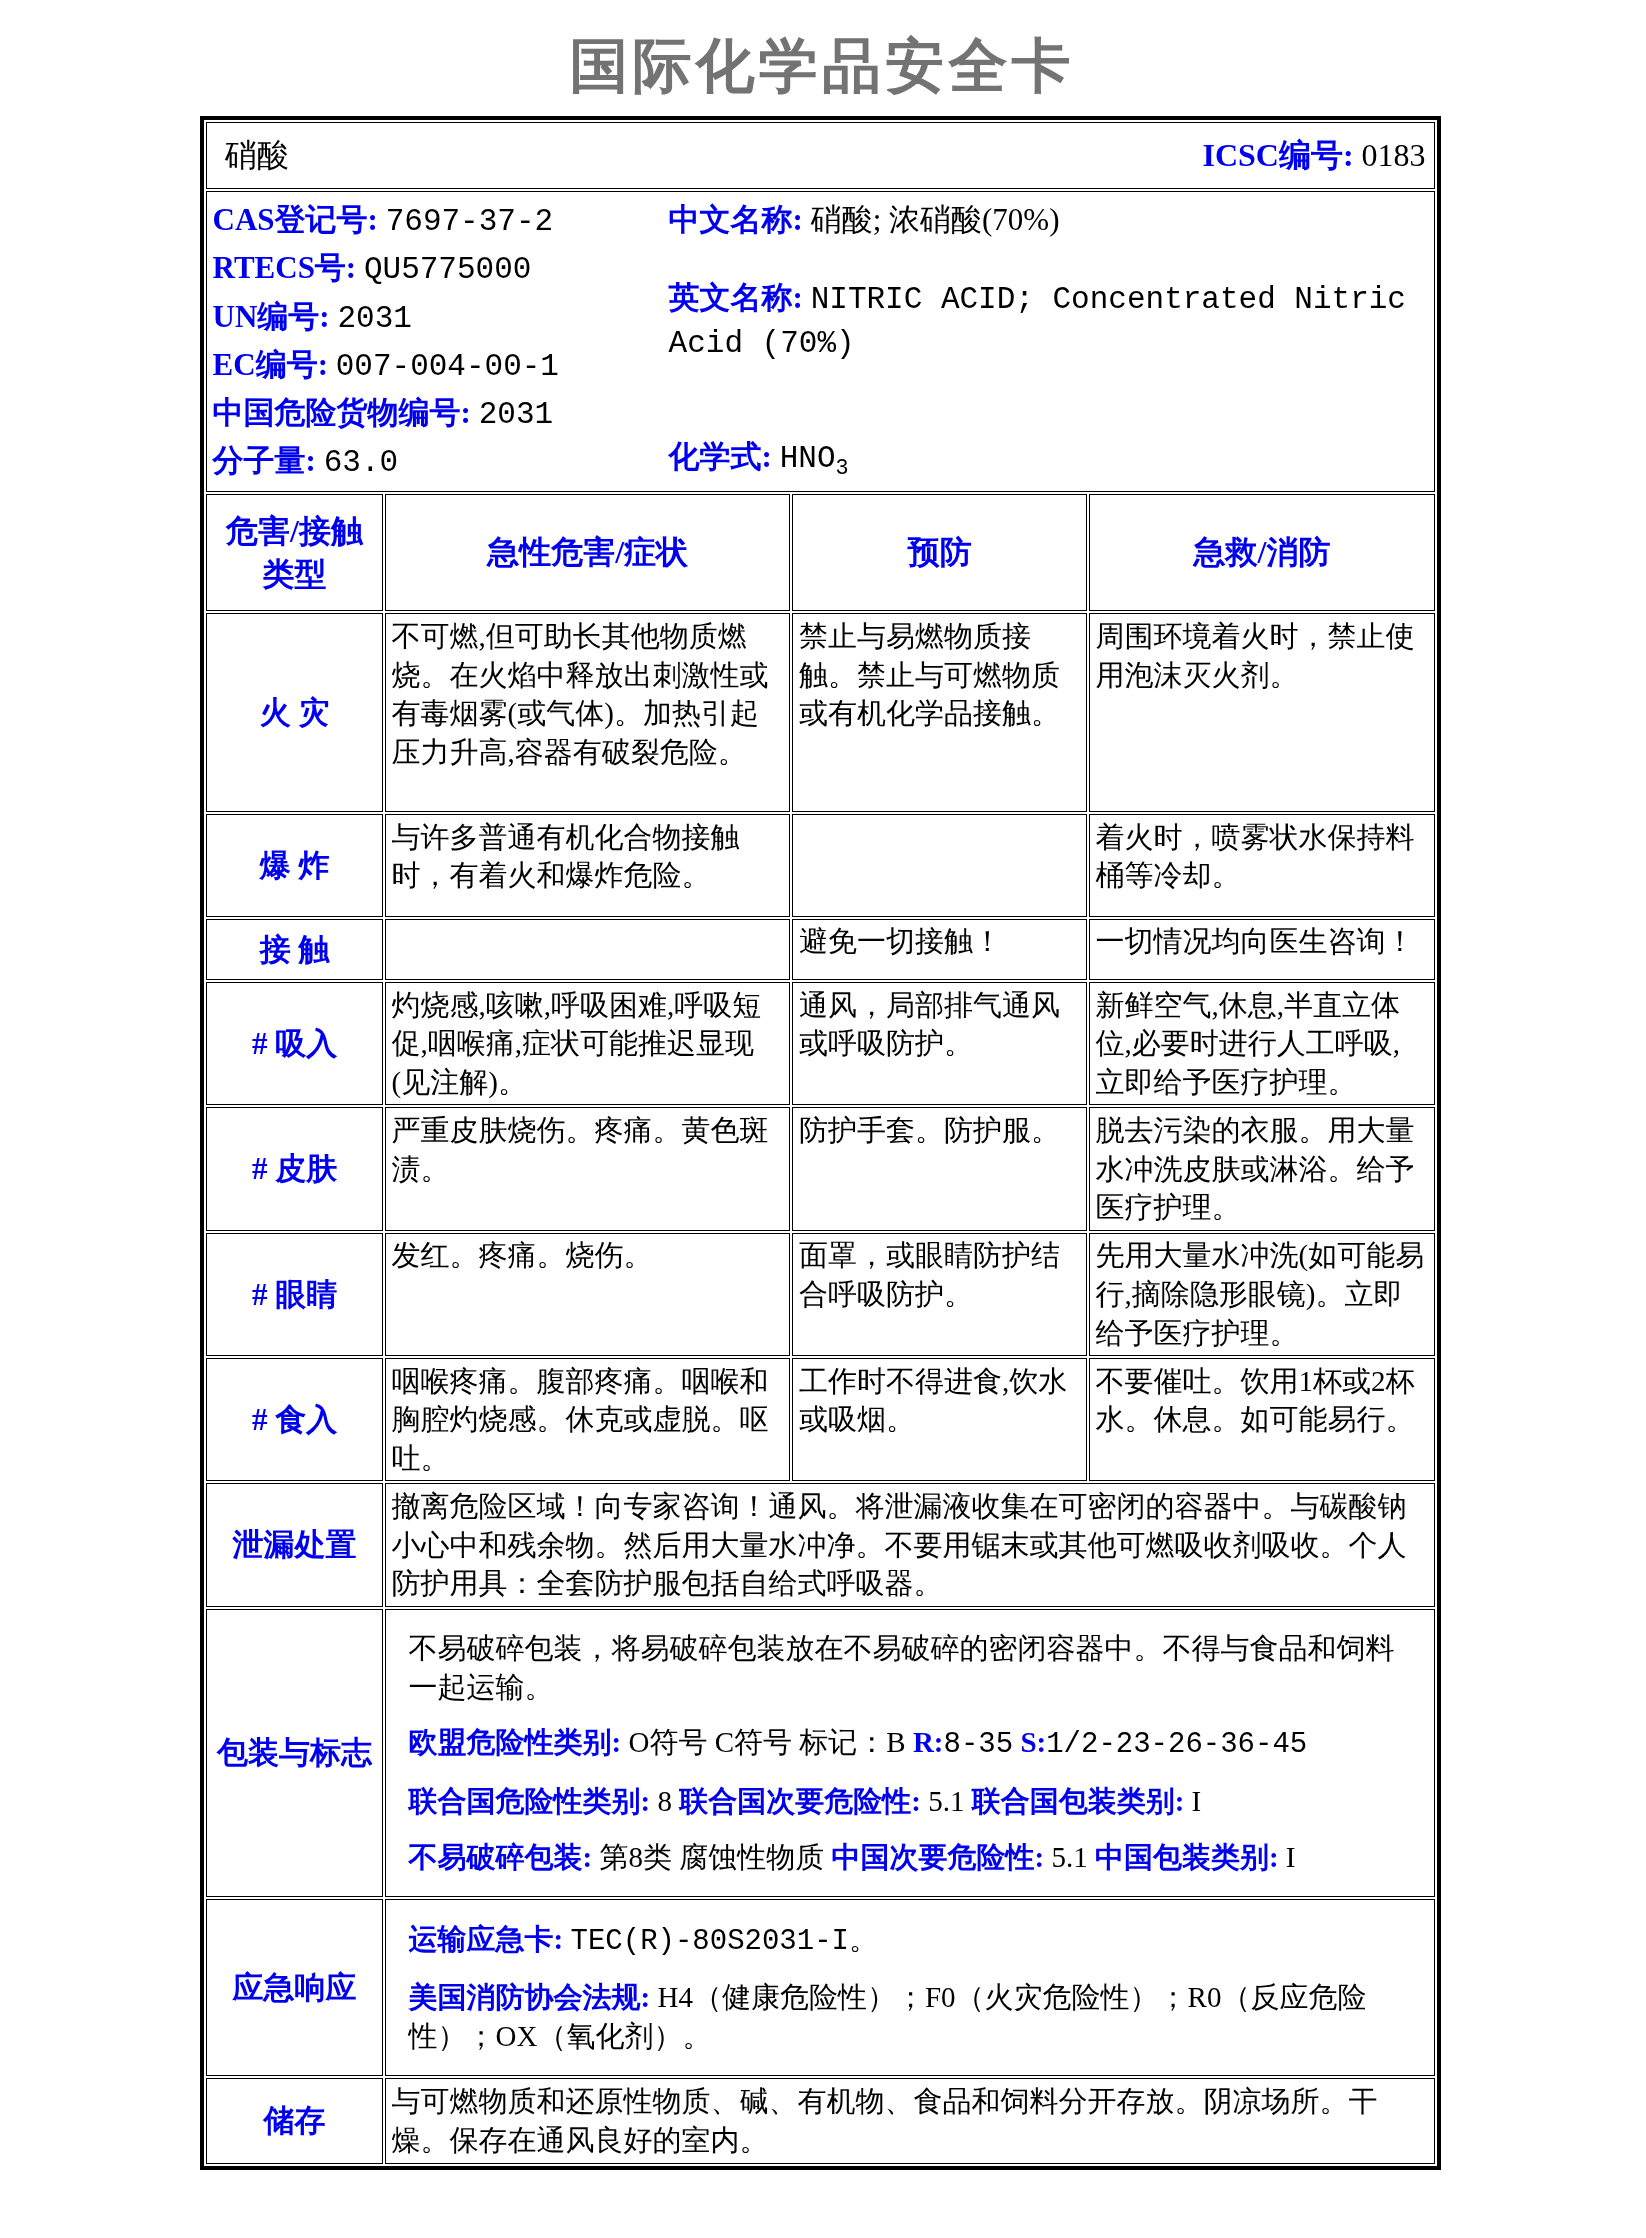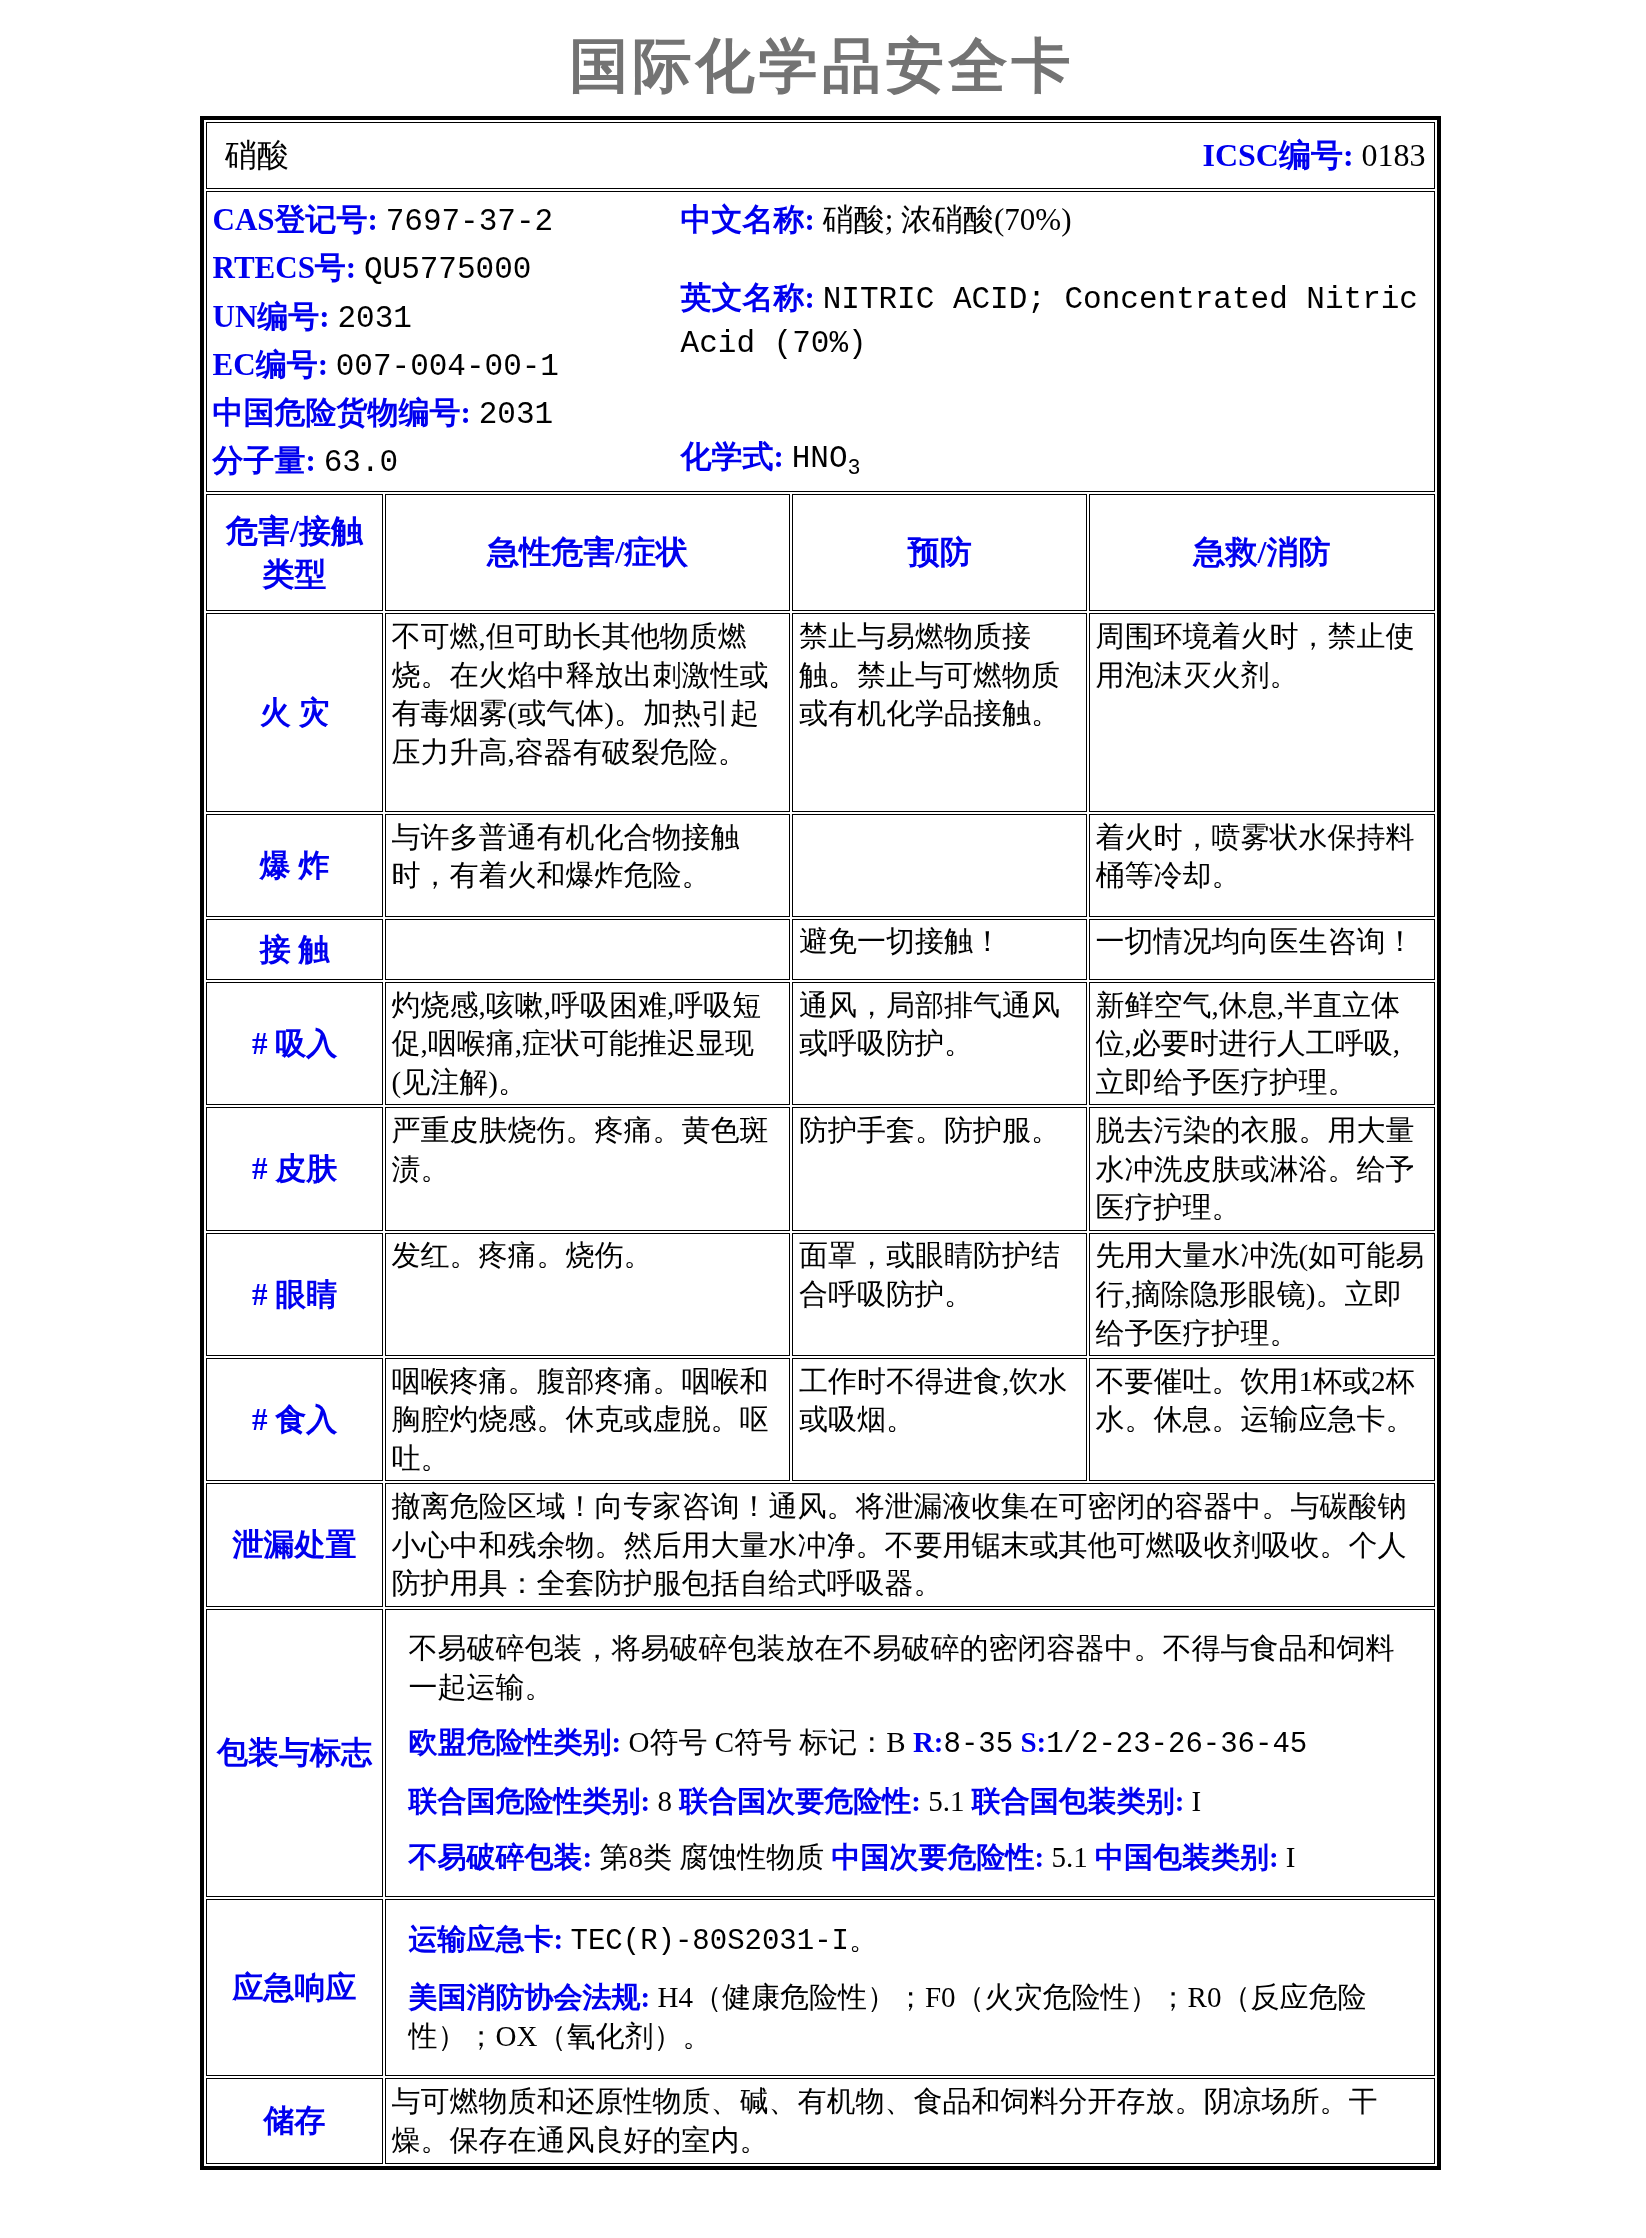--- a/index.html
+++ b/index.html
@@ -29,21 +29,21 @@
     color:#0000ee;font-weight:bold;text-align:center;vertical-align:middle;
     font-size:31px;
   }
   .thead td{
     color:#0000ee;font-weight:bold;text-align:center;vertical-align:middle;
     font-size:32px;white-space:pre-line;
   }
   .subrow{display:flex;justify-content:space-between;align-items:center;}
   .substance{font-size:32px;padding-left:12.5px;}
   .icsc{font-size:32px;padding-right:2.8px;}
-  .inforow{display:flex;gap:12px;}
+  .inforow{display:flex;}
   .info-left{width:456px;flex:0 0 456px;}
   .info-right{flex:1 1 auto;display:flex;flex-direction:column;}
   .info-line{margin:4.9px 0;font-size:31px;}
   .info-line .lab{font-size:31px;}
   .mono{font-family:"Liberation Mono","DejaVu Sans Mono",monospace;}
   .en-block{margin-top:32px;}
   .formula-line{margin-top:auto;margin-bottom:4.2px;}
   sub{font-size:70%;}
   .rich p{margin:17px;}
   .vmid{vertical-align:middle;}
@@ -138,21 +138,21 @@
     <td class="rowlabel" style="height:114px"># 眼睛</td>
     <td>发红。疼痛。烧伤。</td>
     <td>面罩，或眼睛防护结合呼吸防护。</td>
     <td>先用大量水冲洗(如可能易行,摘除隐形眼镜)。立即给予医疗护理。</td>
   </tr>
 
   <tr>
     <td class="rowlabel" style="height:114px"># 食入</td>
     <td>咽喉疼痛。腹部疼痛。咽喉和胸腔灼烧感。休克或虚脱。呕吐。</td>
     <td>工作时不得进食,饮水或吸烟。</td>
-    <td>不要催吐。饮用1杯或2杯水。休息。运输应急卡。</td>
+    <td>不要催吐。饮用1杯或2杯水。休息。如可能易行。</td>
   </tr>
 
   <tr>
     <td class="rowlabel" style="height:98px">泄漏处置</td>
     <td colspan="3">撤离危险区域！向专家咨询！通风。将泄漏液收集在可密闭的容器中。与碳酸钠小心中和残余物。然后用大量水冲净。不要用锯末或其他可燃吸收剂吸收。个人防护用具：全套防护服包括自给式呼吸器。</td>
   </tr>
 
   <tr>
     <td class="rowlabel" style="height:213px">包装与标志</td>
     <td colspan="3" class="rich">

